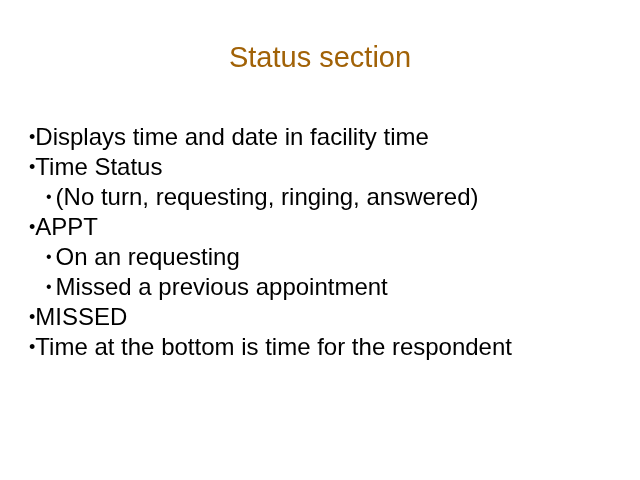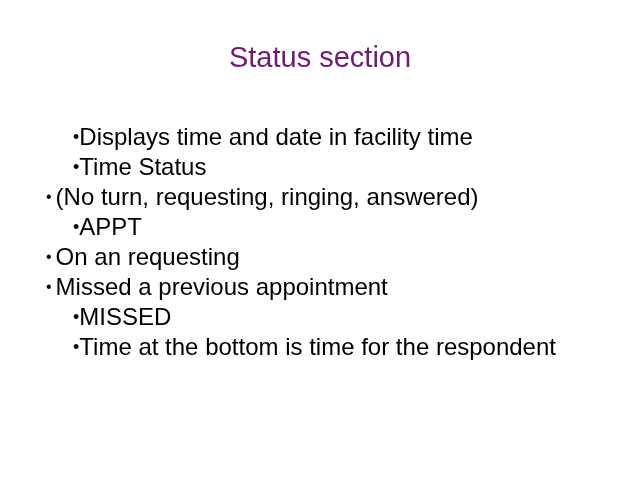--- a/index.html
+++ b/index.html
@@ -23,40 +23,39 @@
   }
   .slide-title {
     position: absolute;
     left: 0;
     top: 40px;
     width: 640px;
     text-align: center;
     font-size: 29px;
     line-height: 34px;
     font-weight: normal;
-    color: #701a75;
+    color: #a16207;
     letter-spacing: 0px;
     white-space: nowrap;
   }
   .body-block {
     position: absolute;
     left: 26px;
     top: 122px;
     width: 600px;
   }
   .bullet-line {
     font-size: 24px;
     line-height: 30px;
     color: #000000;
     white-space: nowrap;
     font-weight: normal;
   }
   .bullet-line.lvl1 {
     padding-left: 3px;
-    margin-left: 44px;
   }
   .bullet-line.lvl2 {
     padding-left: 20px;
   }
   .bullet-mark {
     display: inline;
   }
   .bullet-line.lvl1 .bullet-mark {
     font-size: 18px;
     vertical-align: 2px;

